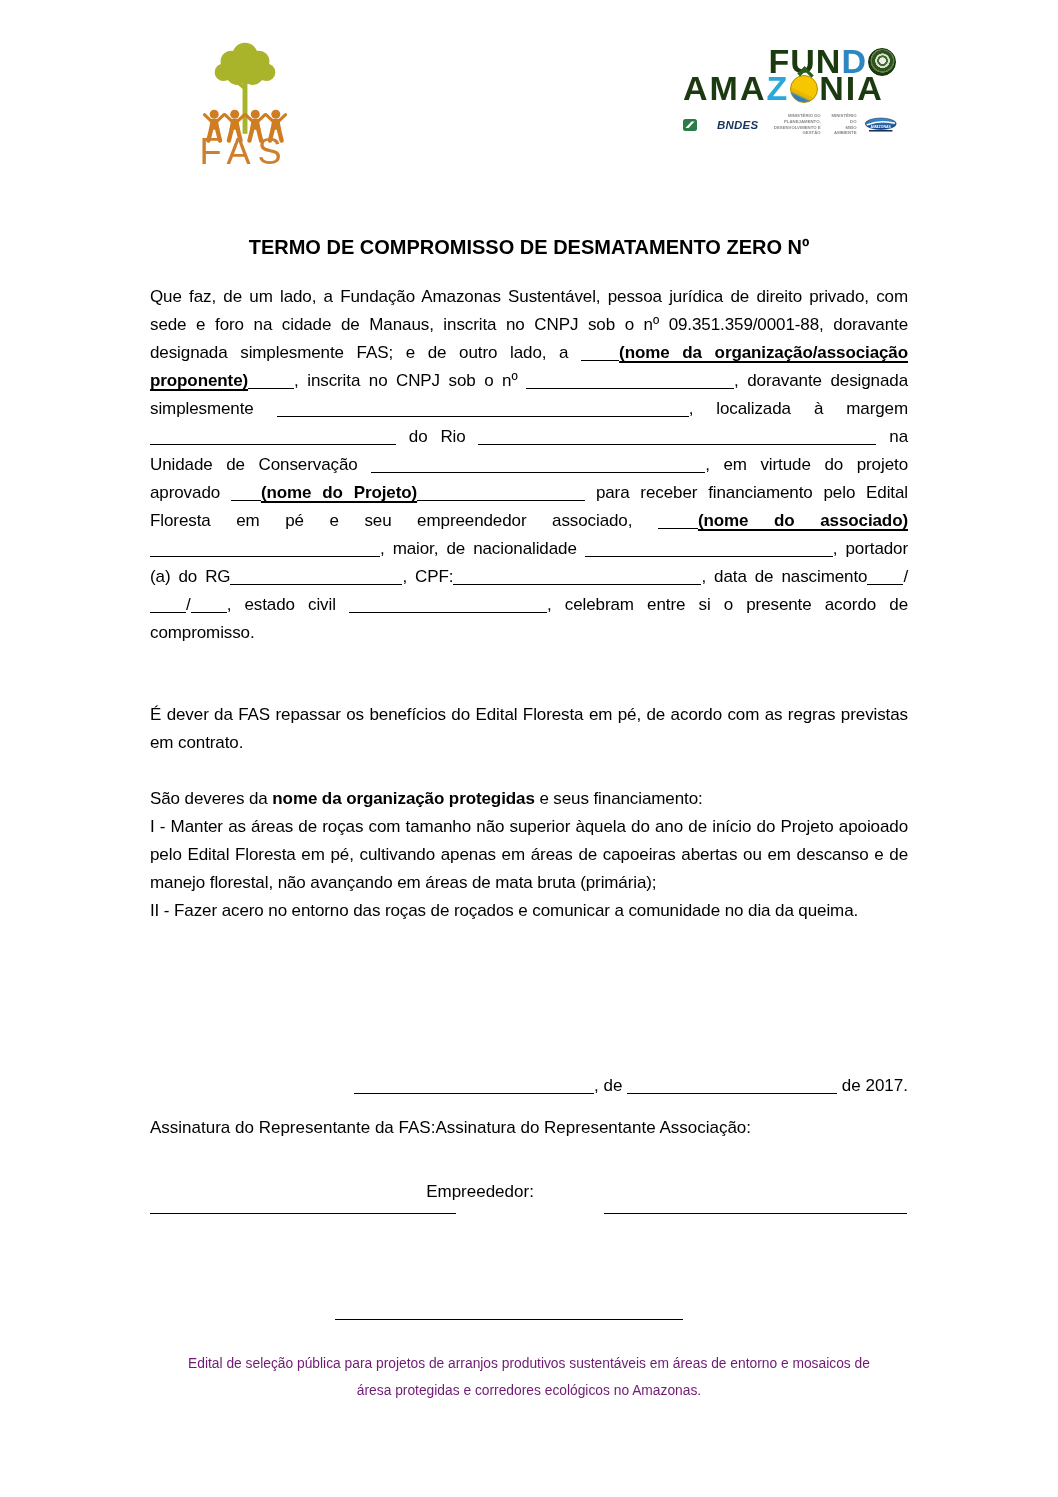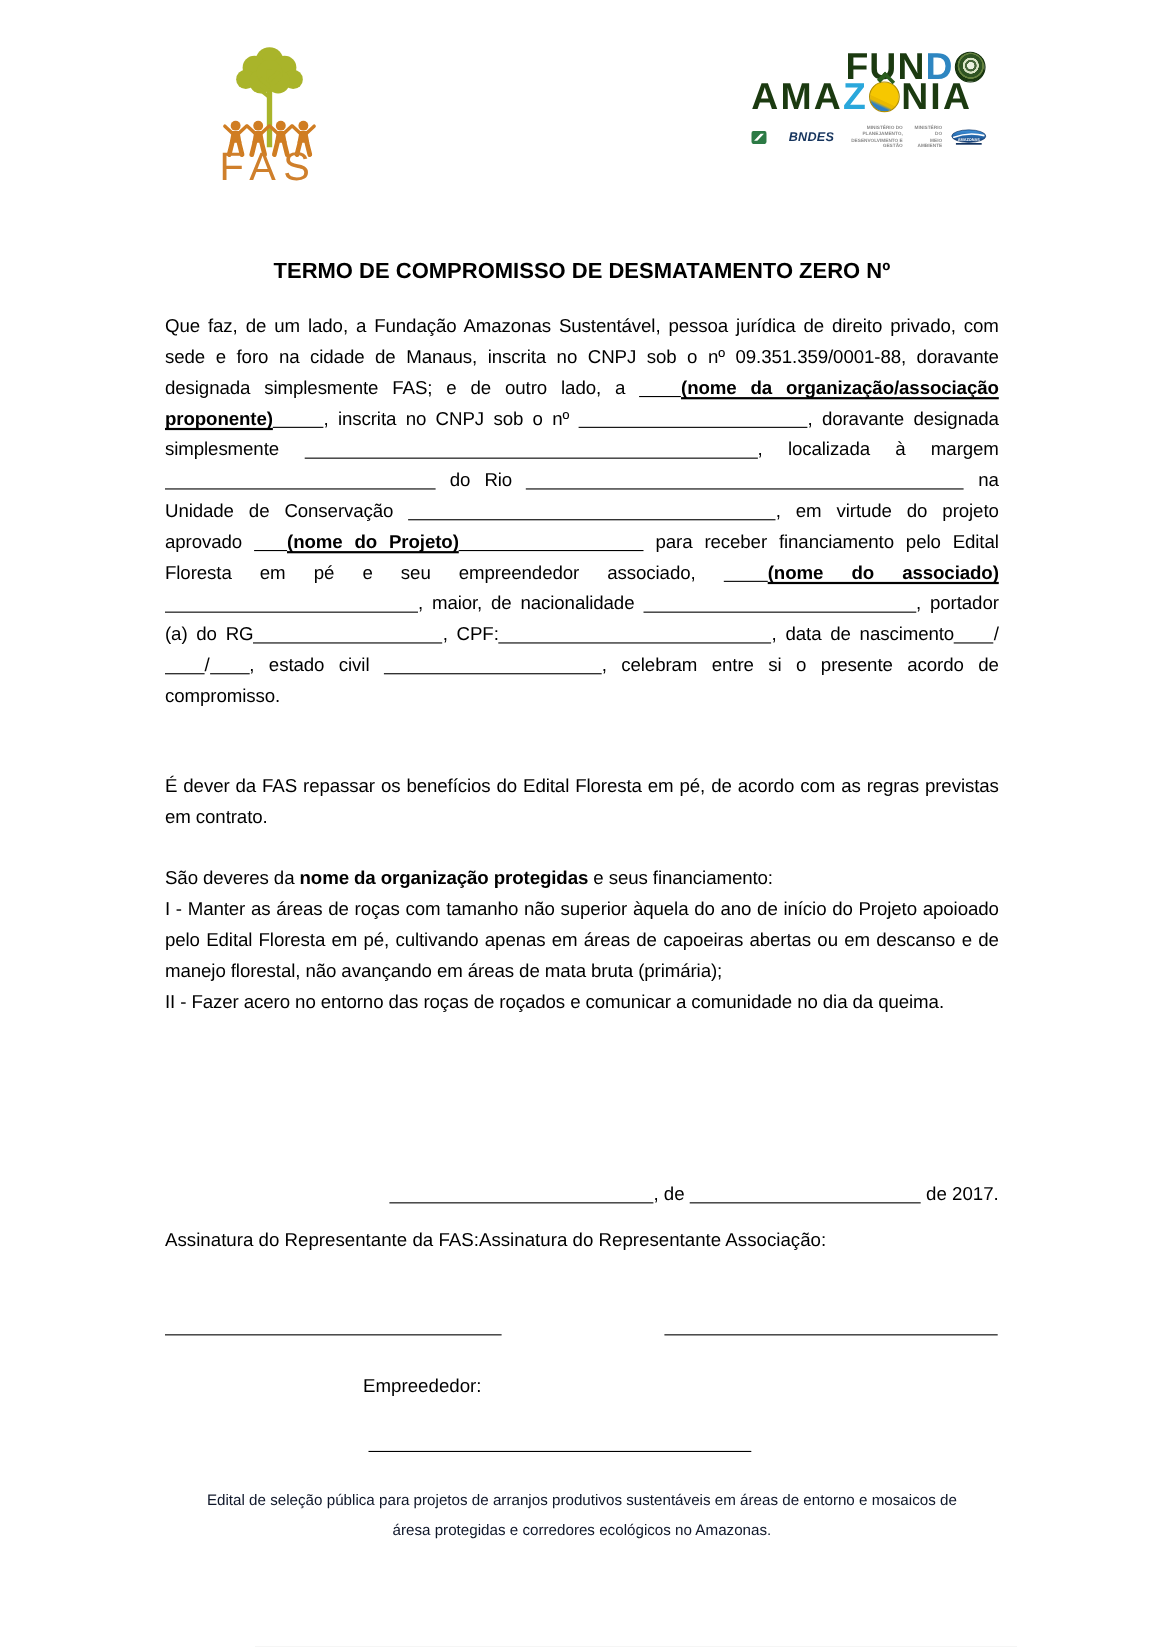--- a/index.html
+++ b/index.html
@@ -73,27 +73,27 @@
     font-size:17px;line-height:28px;text-align:right;white-space:nowrap;margin-top:32px;
   }
   .sig-labels{
     position:absolute;left:150px;top:1118px;width:758px;
     display:flex;justify-content:flex-start;font-size:17px;
   }
   .sig-line{position:absolute;height:0;border-bottom:1.5px solid #000;}
   .sig-line-left{left:150px;top:1213px;width:306px;}
   .sig-line-right{left:604px;top:1213px;width:303px;}
   .emp-label{
-    position:absolute;left:330px;top:1250px;width:300px;
-    font-size:17px;
+    position:absolute;left:330px;top:1182px;width:300px;
+    text-align:center;font-size:17px;
   }
   .emp-line{left:335px;top:1319px;width:348px;}
   .footer{
     position:absolute;left:0;top:1350px;width:1058px;
-    text-align:center;font-size:13.8px;line-height:27px;color:#0f172a;
+    text-align:center;font-size:13.8px;line-height:27px;color:#701a75;
   }
 </style>
 </head>
 <body>
 
 <div class="page">
 
   <div class="fas-logo">
     <svg width="118" height="132" viewBox="0 0 120 135">
       <g fill="#a9b42a" stroke="none">

